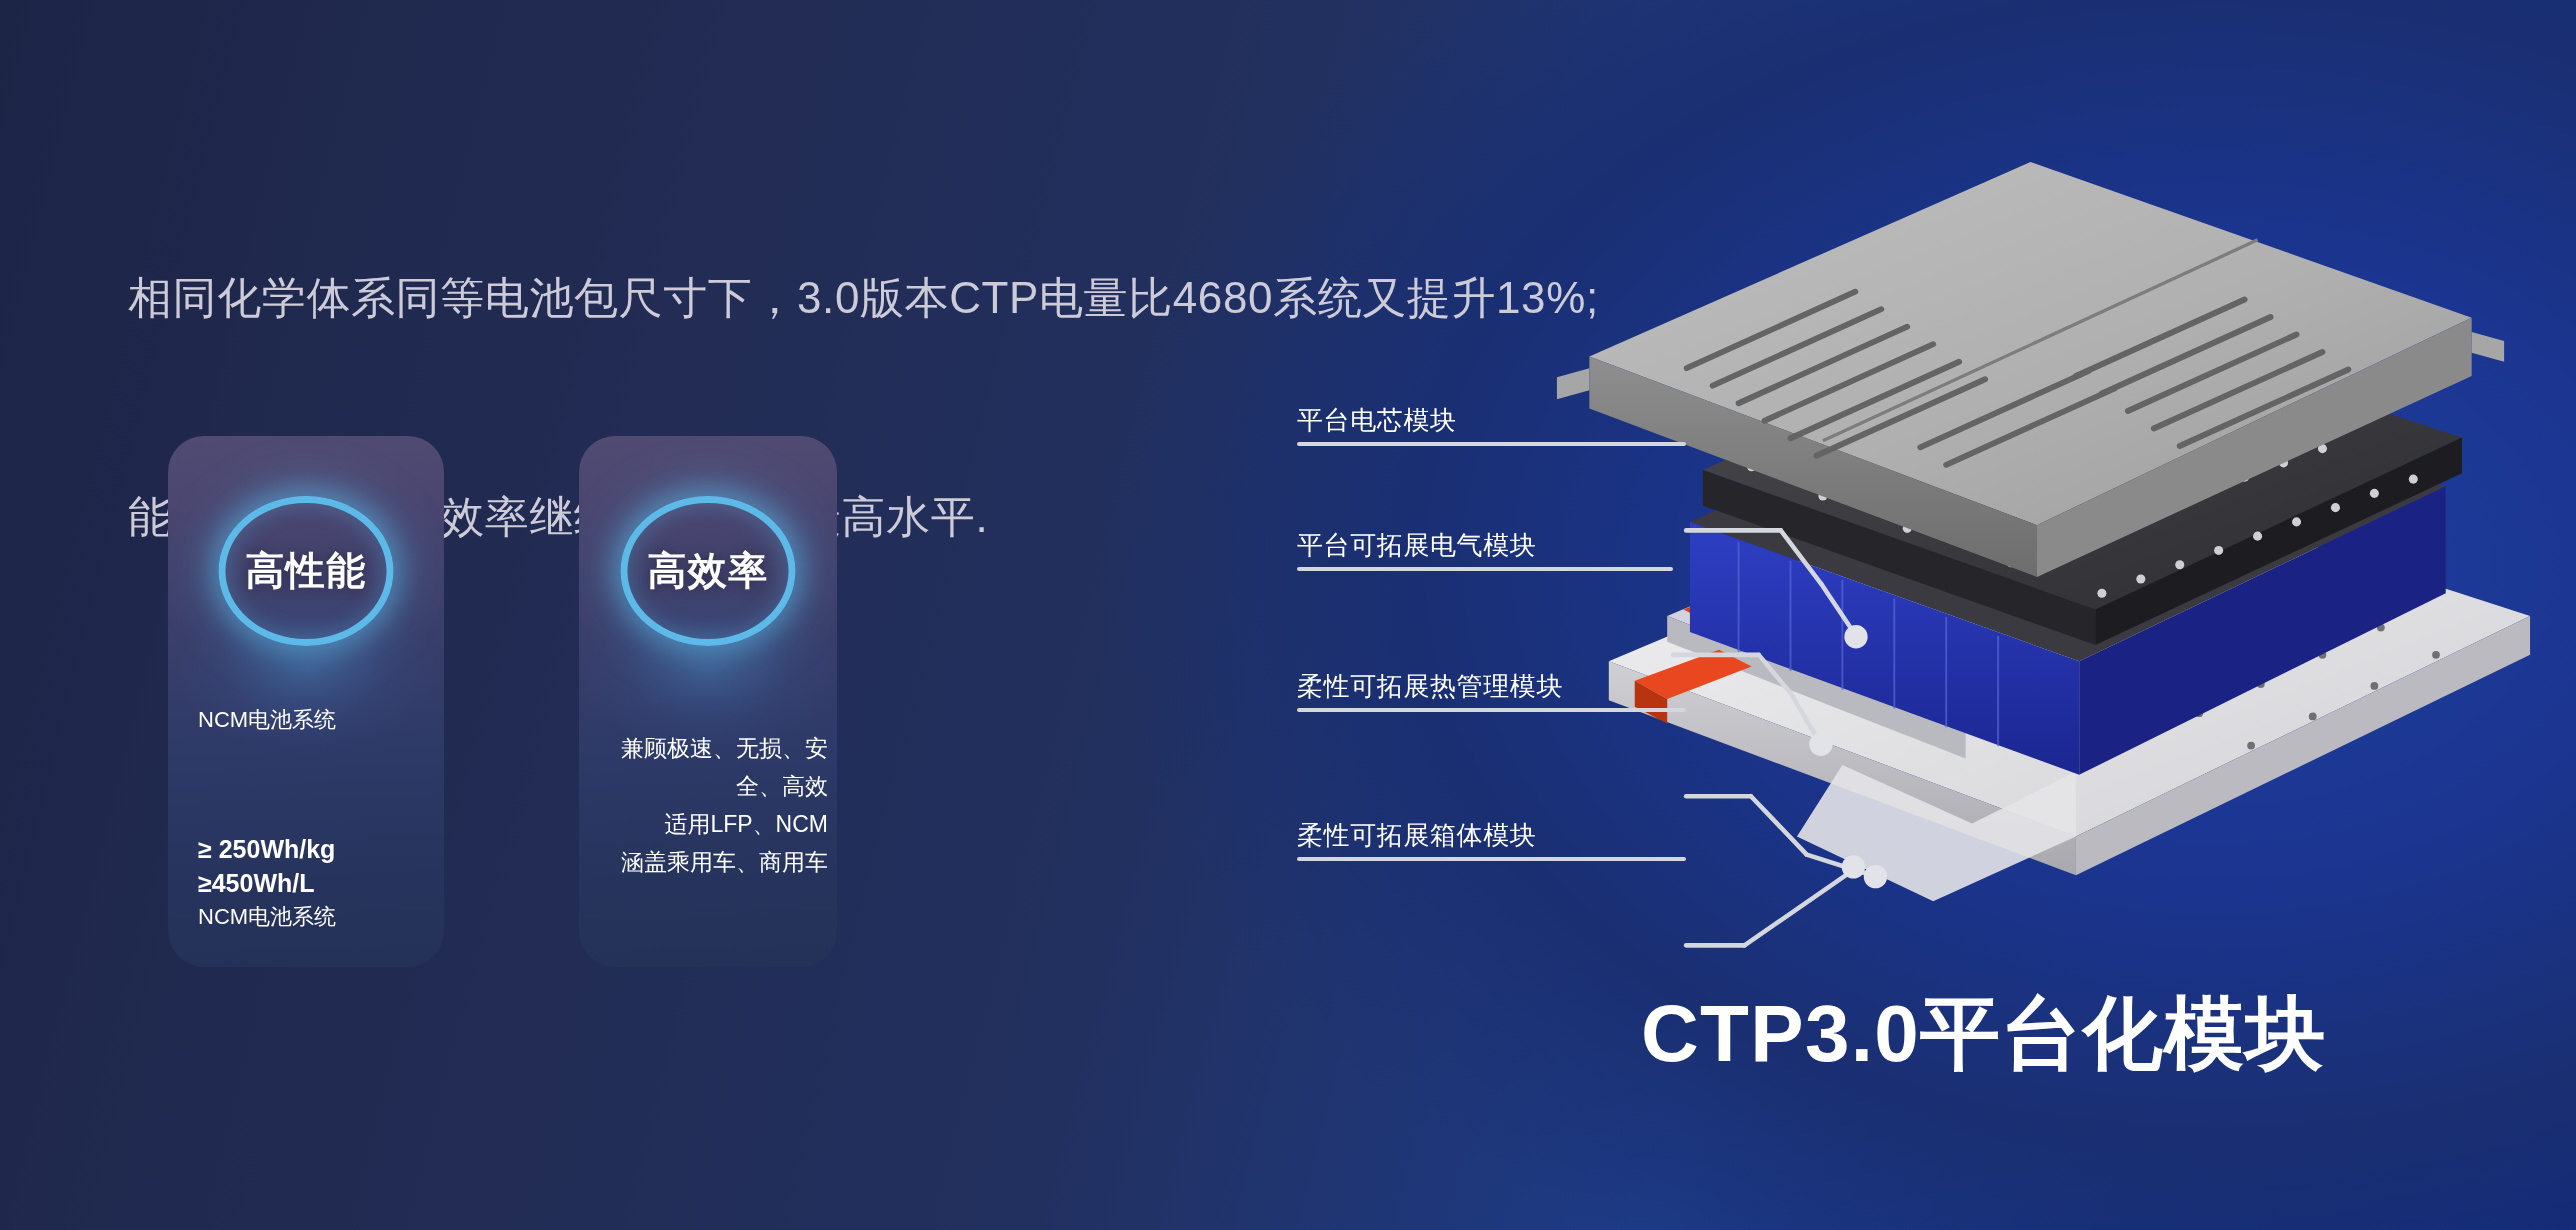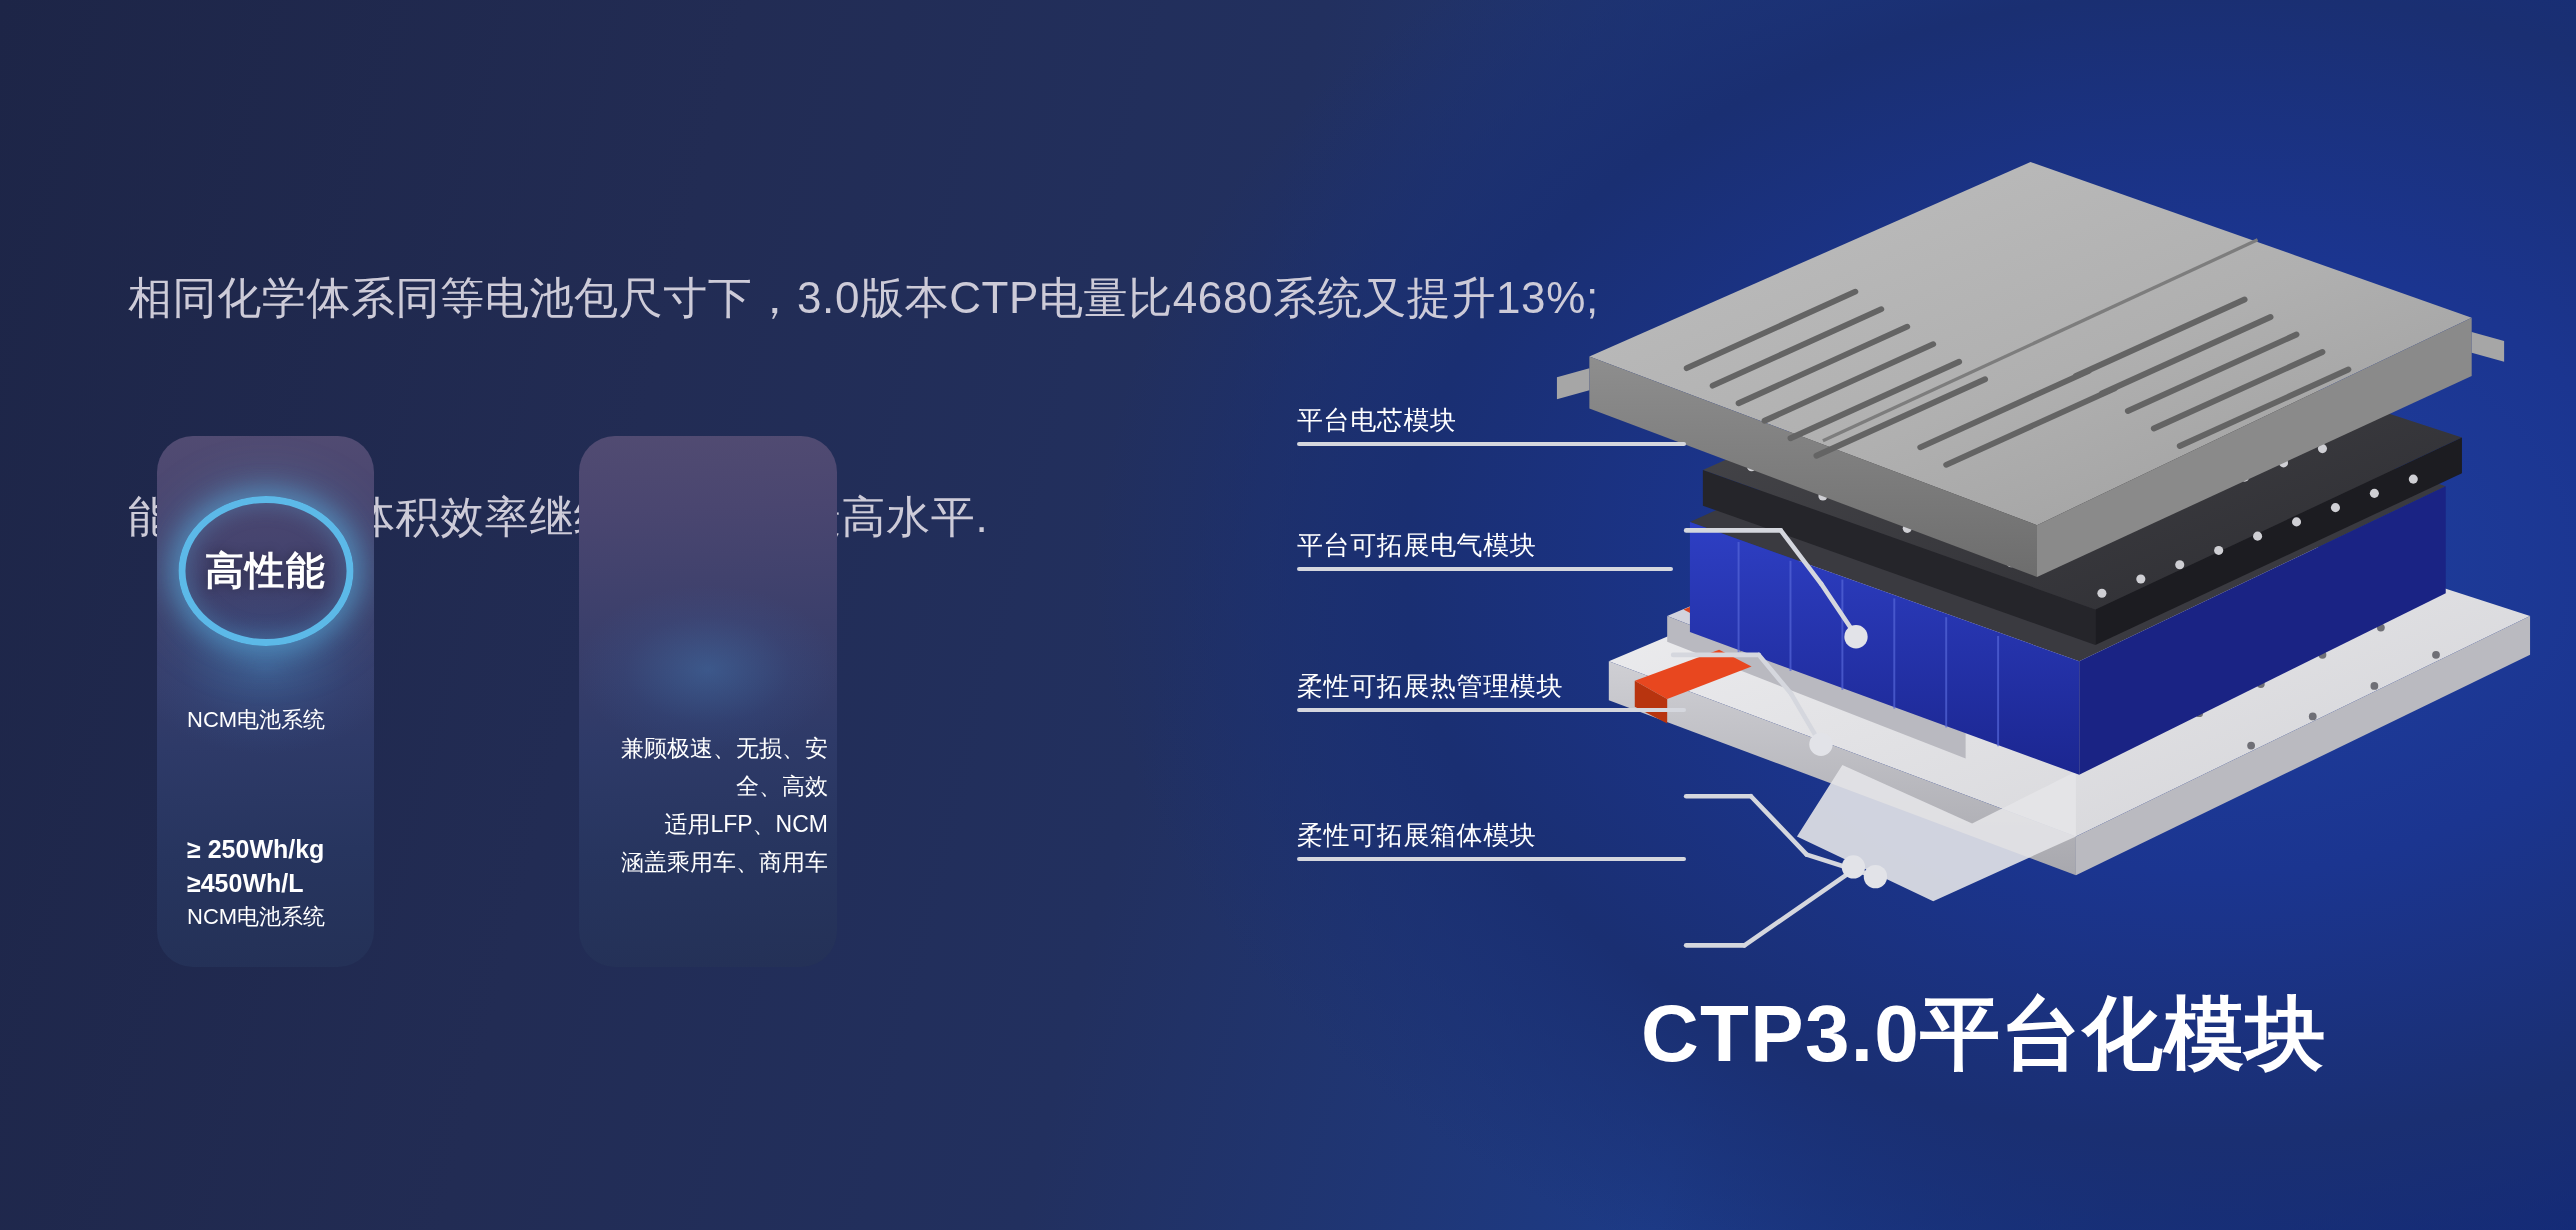--- a/index.html
+++ b/index.html
@@ -34,21 +34,21 @@
 
   
   .card {
     position: absolute;
     border-radius: 36px;
     overflow: hidden;
     background:
       radial-gradient(ellipse 182px 117px at 50% 44%, rgba(74,150,214,0.30) 0%, rgba(60,110,180,0.10) 46%, rgba(0,0,0,0) 72%),
       linear-gradient(178deg, #514b72 0%, #4a4670 14%, #3b3f6b 36%, #2e3a68 58%, #27355f 78%, #243157 100%);
   }
-  .card.c1 { left: 157px; top: 436px; width: 217px; height: 531px; }
+  .card.c1 { left: 168px; top: 436px; width: 276px; height: 531px; }
   .card.c2 { left: 579px; top: 436px; width: 258px; height: 531px; }
 
   .ring-wrap {
     position: absolute;
     left: 50%;
     top: 60px;
     transform: translateX(-50%);
     width: 175px;
     height: 150px;
   }
@@ -172,20 +172,24 @@
       <div class="spec-sub">NCM电池系统</div>
     </div>
     <div class="spec-group g2">
       <div class="spec-big">≥ 250Wh/kg
 ≥450Wh/L</div>
       <div class="spec-sub">NCM电池系统</div>
     </div>
   </div>
 
   <div class="card c2">
+    <div class="ring-wrap">
+      <div class="ring"></div>
+      <div class="ring-label">高效率</div>
+    </div>
     <div class="c2-text">
       <span class="ln">兼顾极速、无损、安</span>
       <span class="ln">全、高效</span>
       <span class="ln">适用LFP、NCM</span>
       <span class="ln">涵盖乘用车、商用车</span>
     </div>
   </div>
 
   <div class="battery">
     <svg viewBox="0 0 1620 1280" preserveAspectRatio="none">

